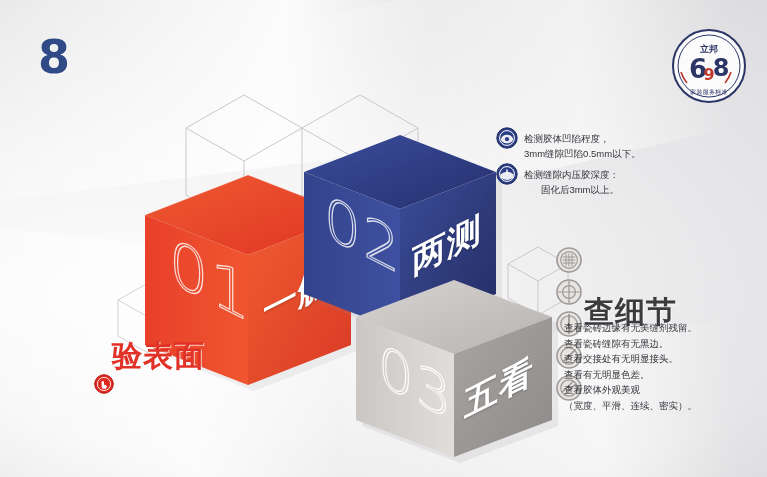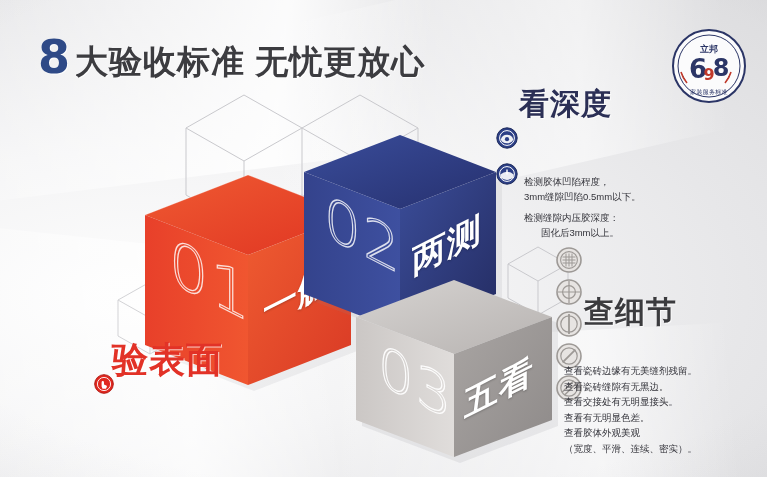--- a/index.html
+++ b/index.html
@@ -68,25 +68,25 @@
     transform:skewY(-27deg);
     text-shadow:0 1px 2px rgba(0,0,0,.25);
   }
 
   
   .sechead{position:absolute;font-weight:bold;letter-spacing:1px;}
   #h-shen{left:519px;top:84px;font-size:30px;color:#2b2f55;
           text-shadow:1px 1px 0 rgba(255,255,255,.7);}
   #h-xi{left:584px;top:292px;font-size:30px;color:#3b3b3e;
         text-shadow:1px 1px 0 rgba(255,255,255,.7);}
-  #h-biao{left:112px;top:336px;font-size:36px;color:#e23227;
+  #h-biao{left:112px;top:336px;font-size:30px;color:#e23227;
           text-shadow:1px 1px 0 rgba(255,255,255,.7);}
 
   
-  .btext{position:absolute;font-size:9.5px;line-height:14.5px;color:#33333a;white-space:pre-line;margin-top:43px;}
+  .btext{position:absolute;font-size:9.5px;line-height:14.5px;color:#33333a;white-space:pre-line;}
   #t-shen1{left:524px;top:132px;}
   #t-shen2{left:524px;top:168px;text-align:right;}
   #t-xi{left:564px;top:320px;line-height:15.5px;}
   #t-biao{left:116px;top:372px;line-height:15px;}
 
   
   .ico{position:absolute;border-radius:50%;}
   .ico svg{display:block;}
   #ic-shen1{left:496px;top:127px;}
   #ic-shen2{left:496px;top:163px;}
@@ -205,40 +205,38 @@
       <path d="M102 82 L200 45 L200 148 L102 185 Z" fill="url(#gRight)"></path>
     </svg>
     <div class="cubenum" style="left:26px;top:80px;font-size:56px;-webkit-text-stroke:1.2px rgba(255,255,255,.92);">03</div>
     <div class="cubecn" style="left:112px;top:98px;">五看</div>
   </div>
 
   <div class="vig"></div>
 
   <div class="abs" id="headline">
     <span class="eight">8</span>
-    <span class="ht">大验收标准 无忧更放心</span>
   </div>
 
   <div class="abs" id="logo">
     <svg width="80" height="80" viewBox="0 0 80 80">
       <circle cx="40" cy="40" r="36" fill="#fbfbfc" stroke="#2b3566" stroke-width="2"></circle>
       <circle cx="40" cy="40" r="31" fill="none" stroke="#2b3566" stroke-width="1"></circle>
       <g stroke="#c0392b" stroke-width="1.6">
         <path d="M12 46 a29 29 0 0 0 6 11"></path>
         <path d="M62 46 a29 29 0 0 1 -6 11"></path>
       </g>
       <text x="40" y="26" font-size="9" font-weight="bold" fill="#2b3566" text-anchor="middle" font-family="'Liberation Sans',sans-serif">立邦</text>
       <text x="29" y="52" font-size="26" font-weight="bold" fill="#2b3566" text-anchor="middle" font-family="'DejaVu Sans',sans-serif">6</text>
       <text x="52" y="50" font-size="24" font-weight="bold" fill="#2b3566" text-anchor="middle" font-family="'DejaVu Sans',sans-serif">8</text>
       <text x="40" y="54" font-size="16" font-weight="bold" fill="#c0392b" text-anchor="middle" font-family="'DejaVu Sans',sans-serif">9</text>
       <text x="40" y="68" font-size="6" fill="#2b3566" text-anchor="middle" font-family="'Liberation Sans',sans-serif" letter-spacing="0.3">家装服务标准</text>
     </svg>
   </div>
 
-  <div class="sechead" id="h-shen">看深度</div>
 
   <div class="ico" id="ic-shen1">
     <svg width="22" height="22" viewBox="0 0 22 22">
       <circle cx="11" cy="11" r="10.2" fill="#2c3f86" stroke="#1d2a5c" stroke-width="1"></circle>
       <circle cx="11" cy="11" r="7.4" fill="none" stroke="#ffffff" stroke-width="1"></circle>
       <path d="M4.8 12.6 a6.4 6.4 0 0 1 12.4 0 a6.4 5 0 0 1 -12.4 0 Z" fill="#ffffff" opacity=".92"></path>
       <circle cx="11" cy="12.2" r="2.1" fill="#2c3f86"></circle>
     </svg>
   </div>
   <div class="btext" id="t-shen1">检测胶体凹陷程度，

